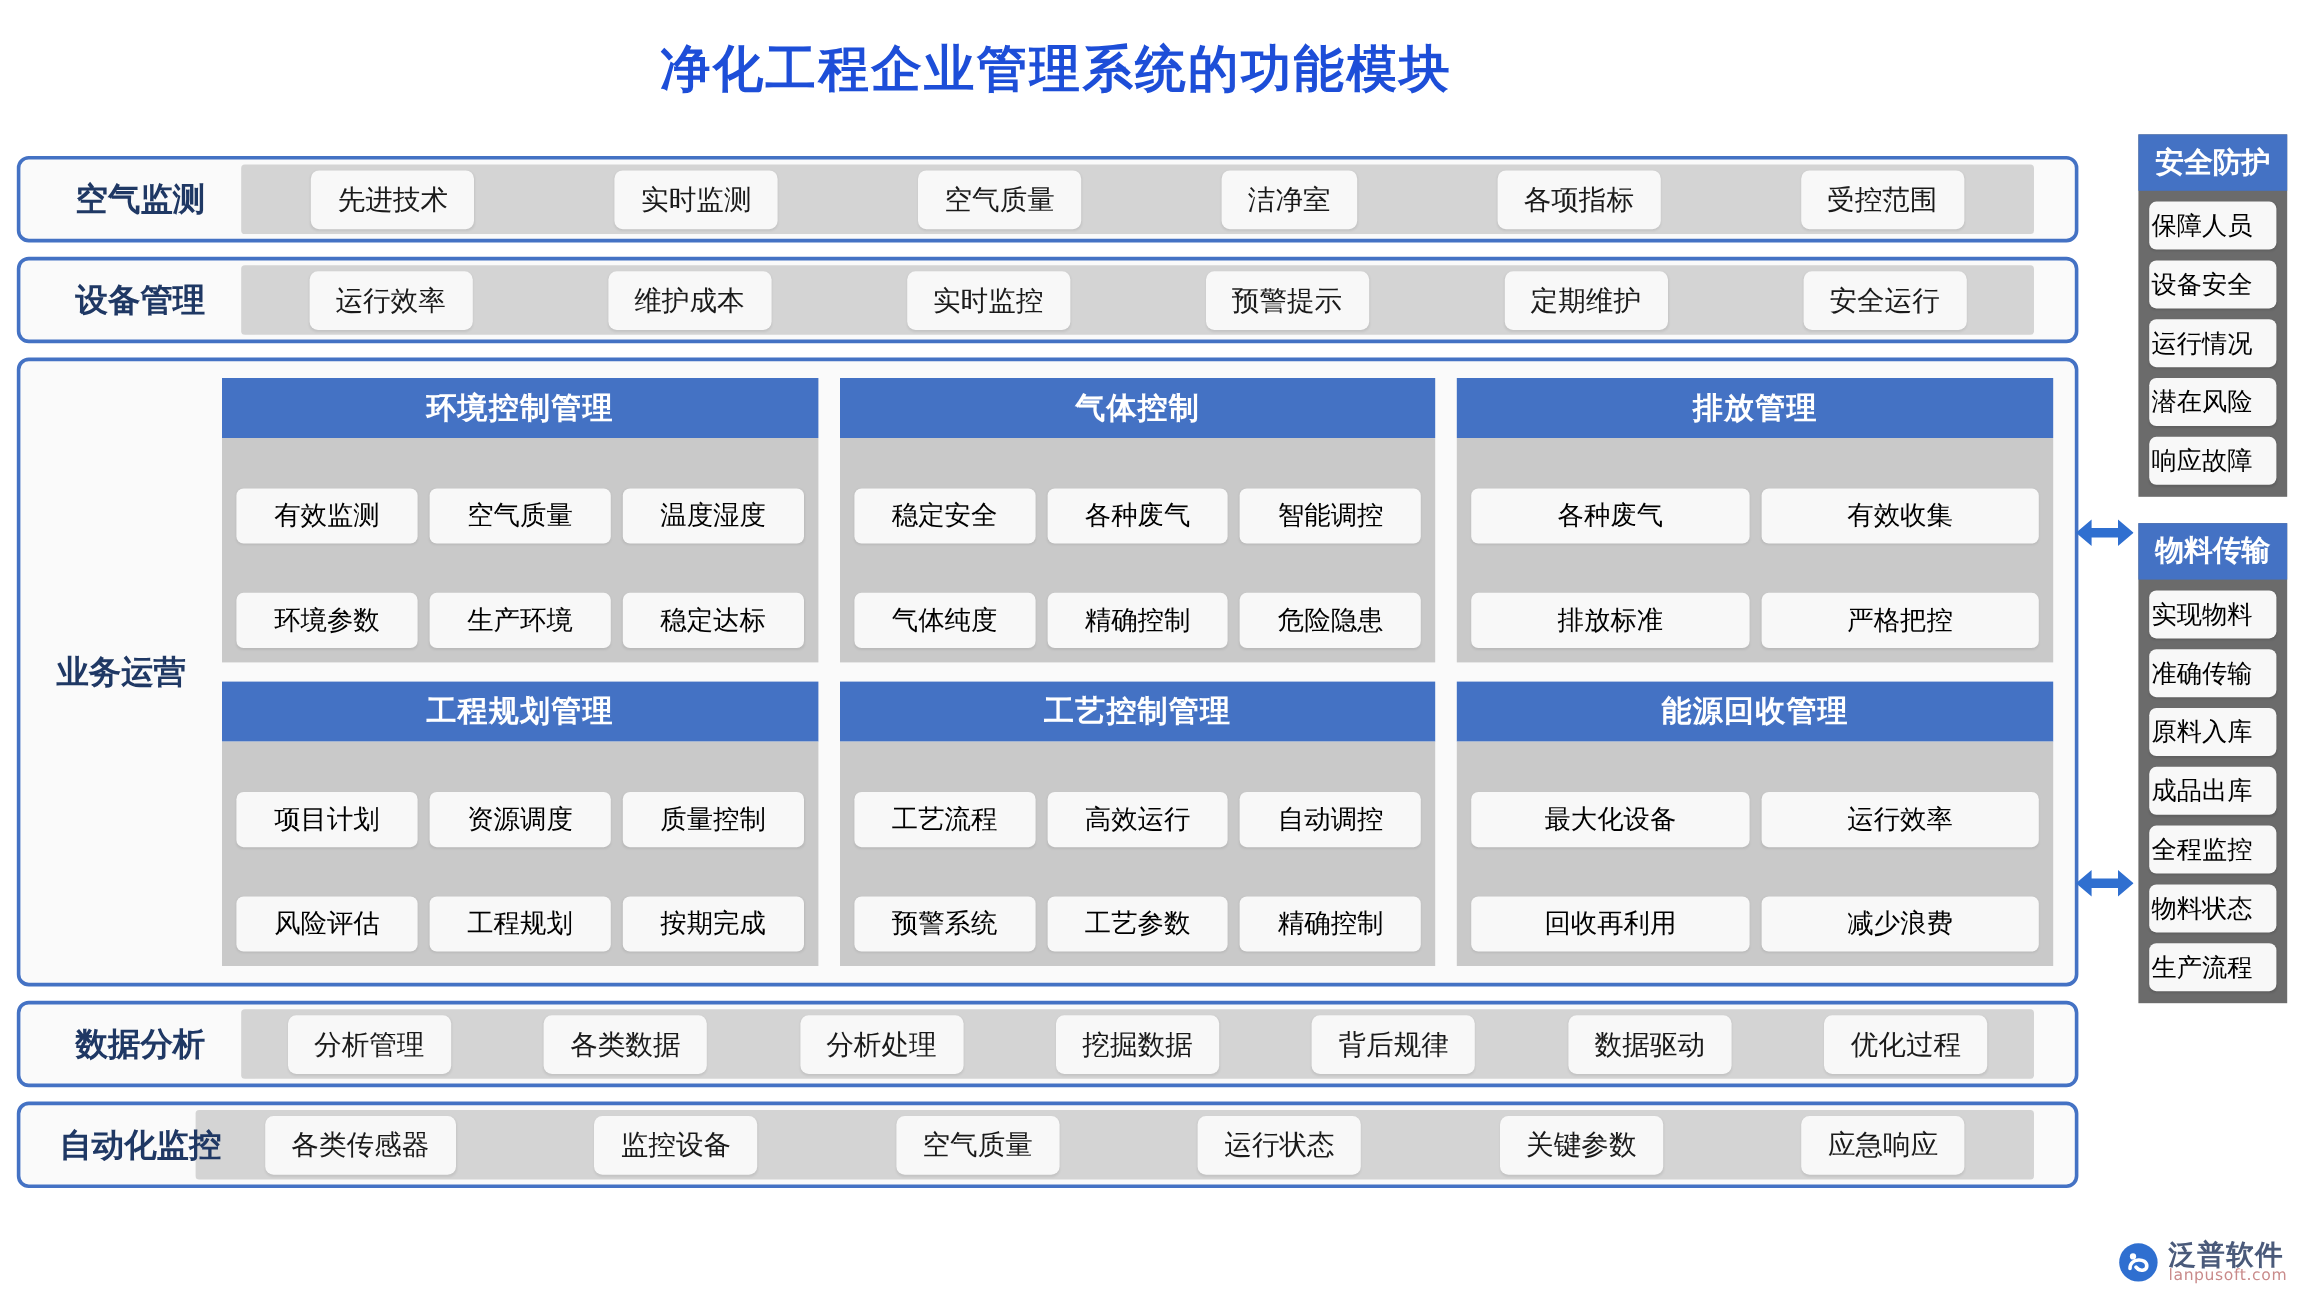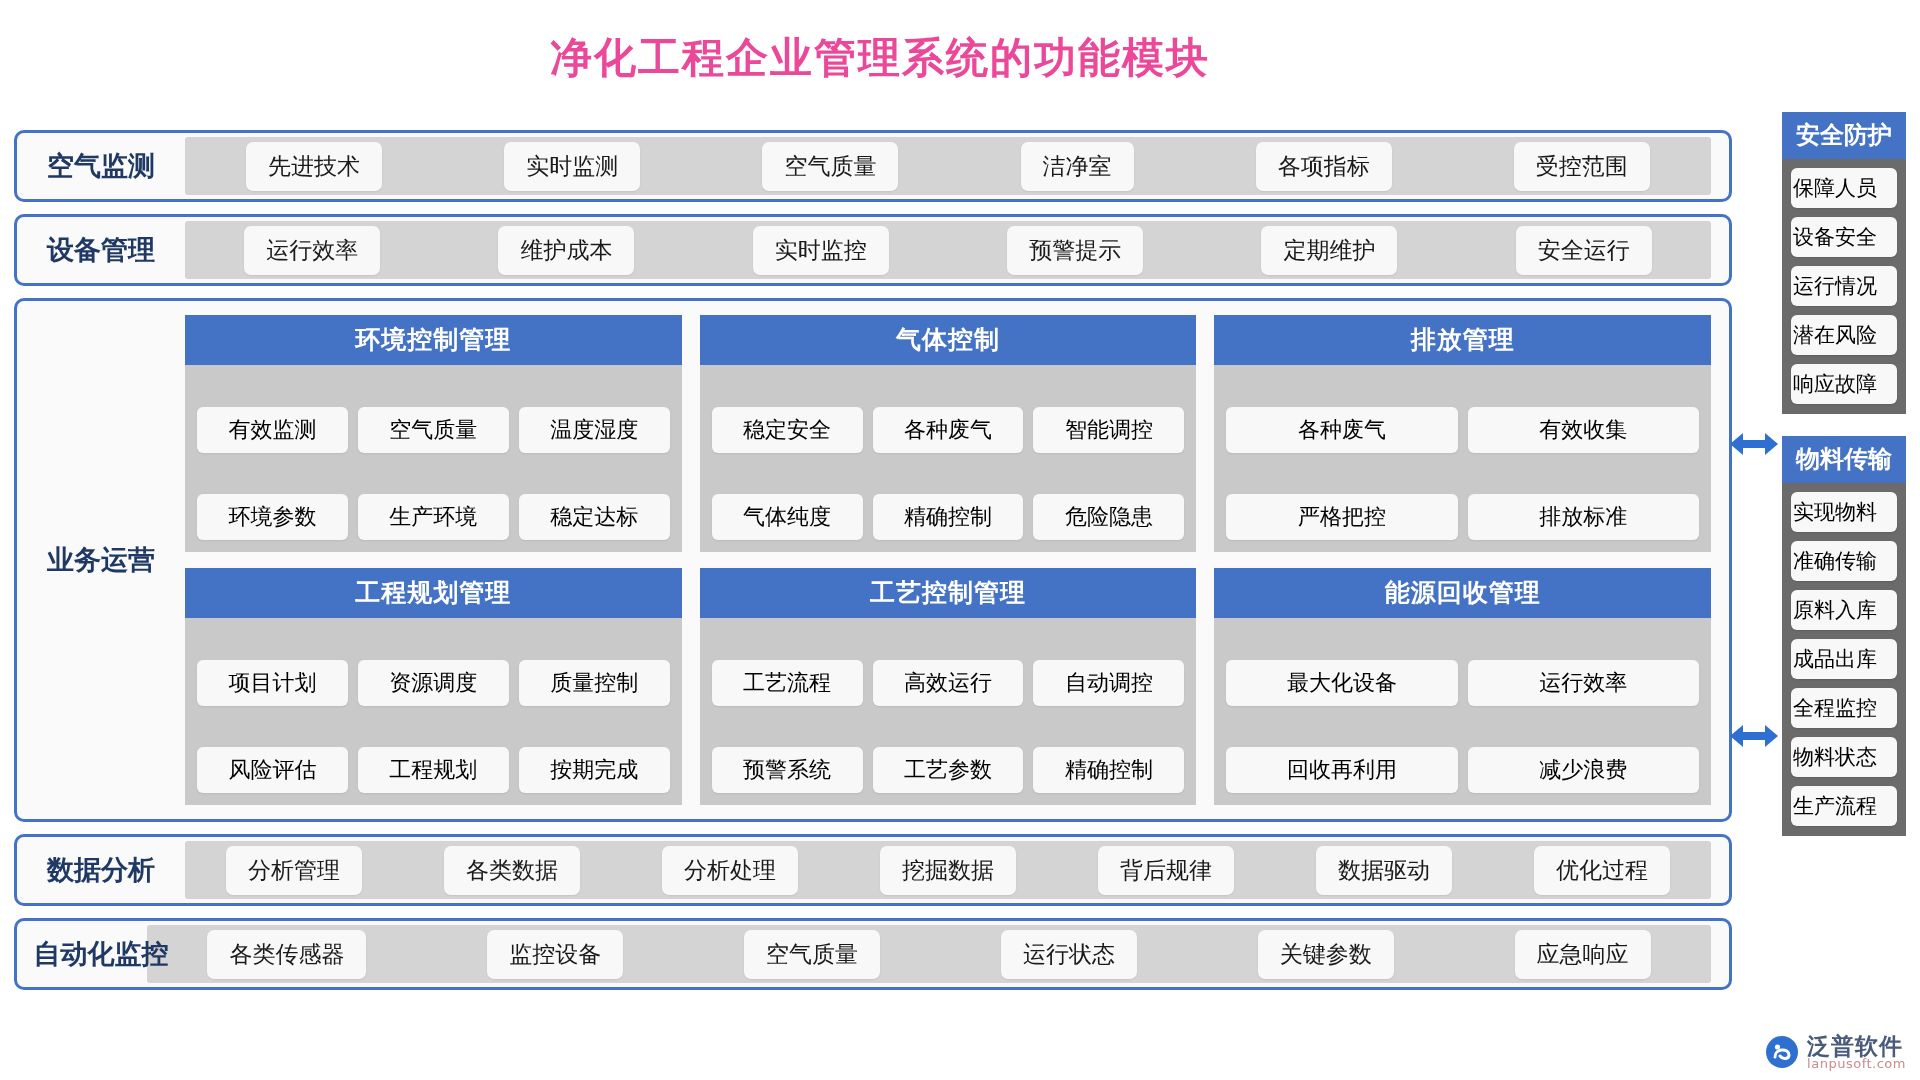--- a/index.html
+++ b/index.html
@@ -15,21 +15,21 @@
     background: #ffffff;
   }
 
   
   .page-title {
     position: absolute;
     top: 30px; left: 0; width: 1760px;
     text-align: center;
     font-size: 42px;
     font-weight: 700;
-    color: #ec4899;
+    color: #1d4ed8;
     letter-spacing: 2px;
     font-family: "DejaVu Serif", "Liberation Serif", serif;
   }
 
   
   .main-col {
     position: absolute;
     left: 14px; top: 130px;
     width: 1718px;
   }
@@ -41,21 +41,21 @@
     background: #FAFAFA;
     position: relative;
     margin-bottom: 12px;
   }
 
   
   .row-panel {
     display: flex;
     align-items: center;
     height: 72px;
-    padding: 0;
+    padding: 16px;
     overflow: visible;
   }
   .row-label {
     flex: 0 0 168px;
     font-size: 27px;
     font-weight: 700;
     color: #1F3864;
     text-align: center;
     z-index: 3;
     position: relative;
@@ -278,22 +278,22 @@
           </div>
 
           <div class="module">
             <div class="module-head">排放管理</div>
             <div class="module-body">
               <div class="module-line">
                 <span class="cell">各种废气</span>
                 <span class="cell">有效收集</span>
               </div>
               <div class="module-line">
+                <span class="cell">排放标准</span>
                 <span class="cell">严格把控</span>
-                <span class="cell">排放标准</span>
               </div>
             </div>
           </div>
         </div>
 
         <div class="biz-row">
           <div class="module">
             <div class="module-head">工程规划管理</div>
             <div class="module-body">
               <div class="module-line">

